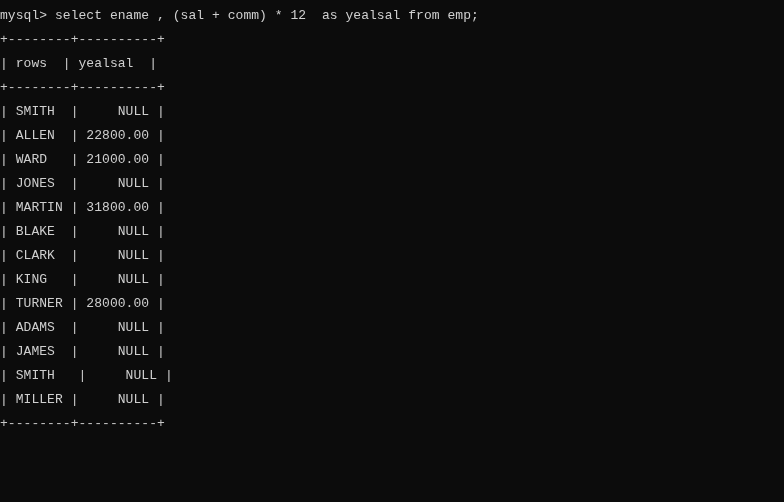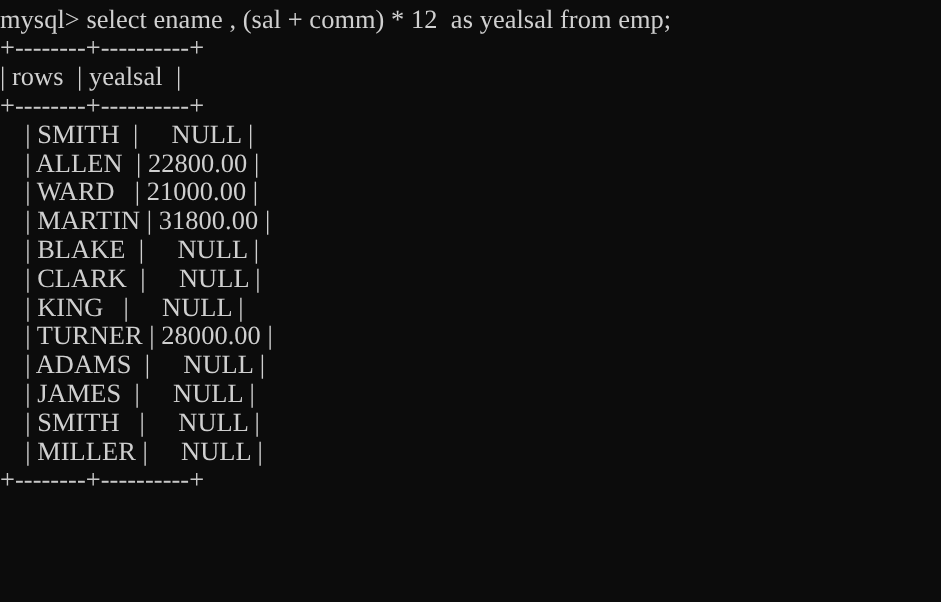--- a/index.html
+++ b/index.html
@@ -7,22 +7,22 @@
     margin: 0;
     padding: 0;
     background: #0c0c0c;
   }
   #terminal {
     position: relative;
     width: 784px;
     height: 502px;
     background: #0c0c0c;
     color: #cccccc;
-    font-family: Liberation Serif, serif;
-    font-size: 22px;
+    font-family: Liberation Mono, monospace;
+    font-size: 13px;
     line-height: 24px;
     overflow: hidden;
     box-sizing: border-box;
     padding: 4px 0 0 0;
     -webkit-font-smoothing: antialiased;
   }
   .line {
     white-space: pre;
     height: 24px;
     letter-spacing: 0.05px;
@@ -32,21 +32,20 @@
     color: #c8c8c8;
   }
   .prompt-line {
     color: #d0d0d0;
   }
   .footer-line {
     color: #cccccc;
   }
   .row-line {
     color: #cfcfcf;
-    padding-left: 21px;
   }
   .header-line {
     color: #d0d0d0;
   }
 </style>
 </head>
 <body>
 
 <div id="terminal">
 
@@ -55,20 +54,21 @@
   <div class="line rule">+--------+----------+</div>
 
   <div class="line header-line">| rows  | yealsal  |</div>
 
   <div class="line rule">+--------+----------+</div>
 
   <div id="table-body">
       <div class="line row-line">| SMITH  |     NULL |</div>
       <div class="line row-line">| ALLEN  | 22800.00 |</div>
       <div class="line row-line">| WARD   | 21000.00 |</div>
+      <div class="line row-line">| JONES  |     NULL |</div>
       <div class="line row-line">| MARTIN | 31800.00 |</div>
       <div class="line row-line">| BLAKE  |     NULL |</div>
       <div class="line row-line">| CLARK  |     NULL |</div>
       <div class="line row-line">| KING   |     NULL |</div>
       <div class="line row-line">| TURNER | 28000.00 |</div>
       <div class="line row-line">| ADAMS  |     NULL |</div>
       <div class="line row-line">| JAMES  |     NULL |</div>
       <div class="line row-line">| SMITH   |     NULL |</div>
       <div class="line row-line">| MILLER |     NULL |</div>
     </div>

